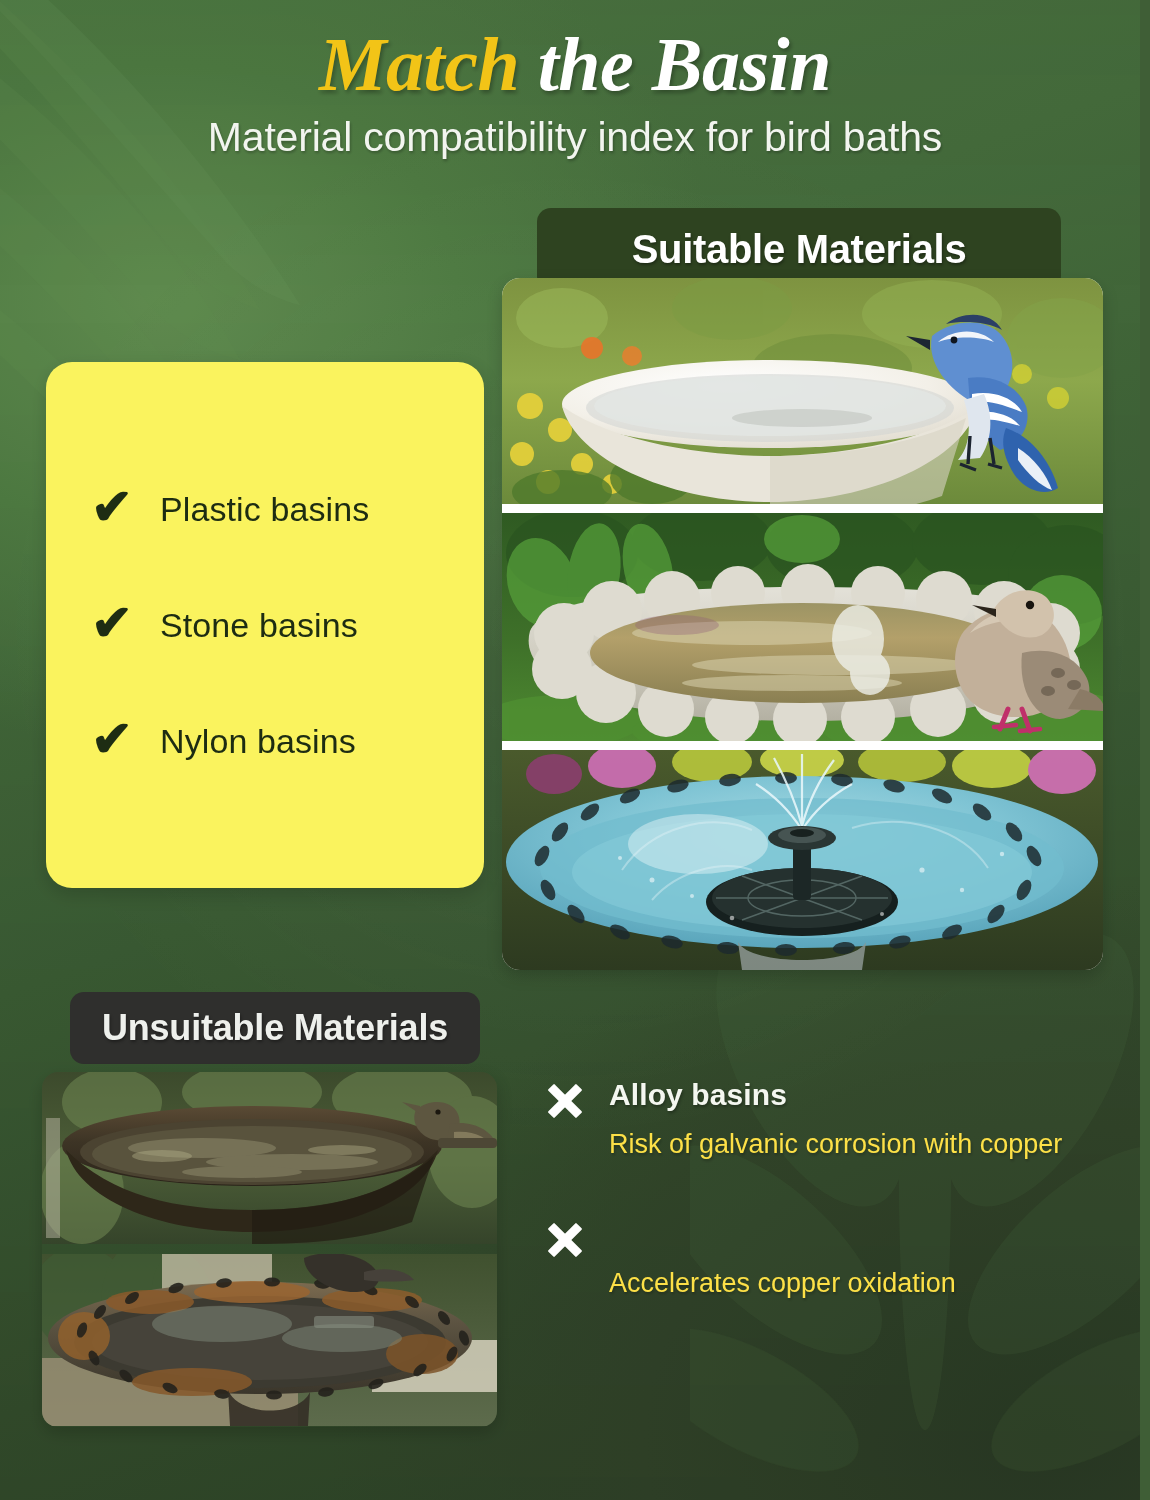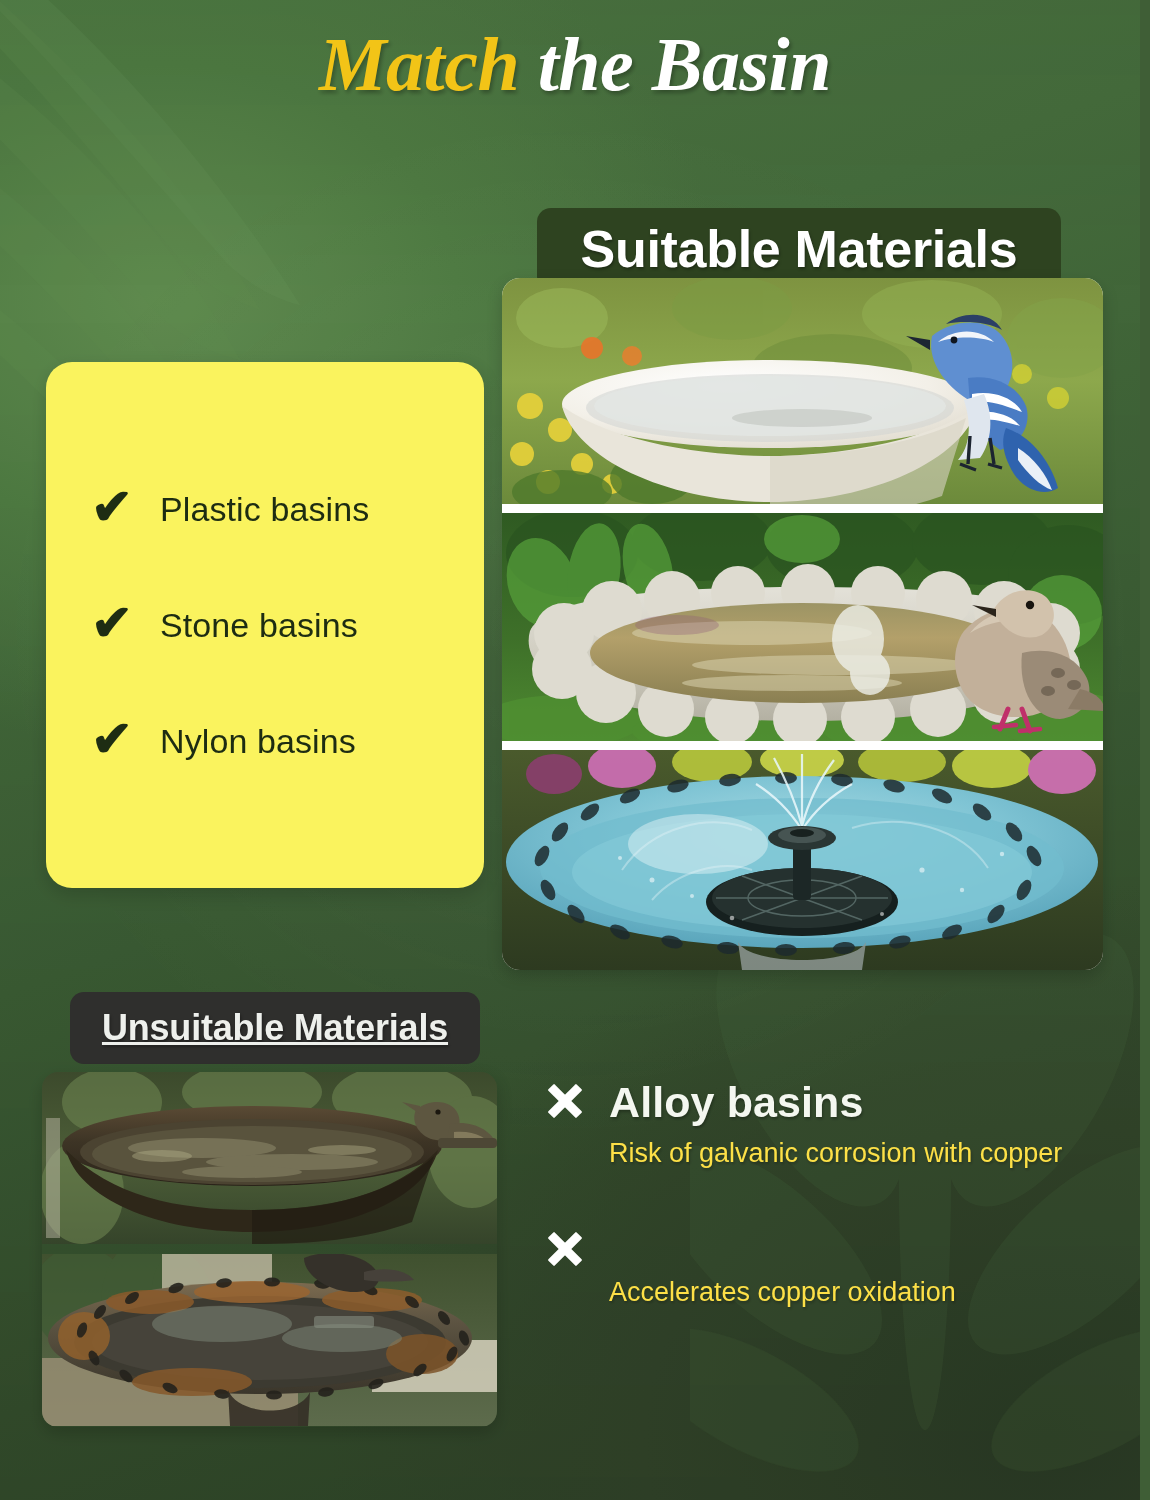--- a/index.html
+++ b/index.html
@@ -60,30 +60,29 @@
     display:flex; align-items:center; justify-content:center;
     border-radius:14px;
     color:#ffffff;
     font-weight:bold;
     text-shadow:1px 2px 3px rgba(0,0,0,0.35);
     white-space:nowrap;
   }
   .badge-suitable {
     left:537px; top:208px; width:524px; height:82px;
     background:#2e4320;
-    font-size:52px;
+    font-size:40px;
     letter-spacing:-0.3px;
   }
   .badge-unsuitable {
     left:70px; top:992px; width:410px; height:72px;
     background:#2f2f2d;
     font-size:36px;
     color:#eef0ec;
     letter-spacing:-0.2px;
-    text-decoration:underline;
   }
 
   
   .yellow-card {
     position:absolute;
     left:46px; top:362px; width:438px; height:526px;
     background:#faf35e;
     border-radius:26px;
     box-shadow:0 6px 18px rgba(0,0,0,0.16);
     display:flex; flex-direction:column;
@@ -151,21 +150,21 @@
     content:""; position:absolute;
     left:50%; top:50%;
     width:40px; height:9px;
     background:#ffffff;
     border-radius:1px;
     transform-origin:center;
   }
   .x-ico:before { transform:translate(-50%,-50%) rotate(45deg); }
   .x-ico:after  { transform:translate(-50%,-50%) rotate(-45deg); }
   .bad-title {
-    font-size:43px; font-weight:bold;
+    font-size:30px; font-weight:bold;
     color:#f4f7f0;
     letter-spacing:0.1px;
     text-shadow:1px 2px 3px rgba(0,0,0,0.30);
     white-space:nowrap;
   }
   .bad-desc {
     margin-top:10px; margin-left:64px;
     font-size:27px; font-weight:400;
     line-height:1.22;
     color:#fde047;
@@ -210,20 +209,21 @@
     </svg>
   </div>
 
   <div class="bg-vignette"></div>
 
   <div class="header">
     <div class="title">
       <span class="w1">Match</span>
       <span class="w2">the Basin</span>
     </div>
+    <div class="subtitle">Material compatibility index for bird baths</div>
   </div>
 
   <div class="badge badge-suitable">
     <span>Suitable Materials</span>
   </div>
 
   <div class="yellow-card">
     <div class="check-row">
       <span class="check-ico">✔</span>
       <span class="check-label">Plastic basins</span>

